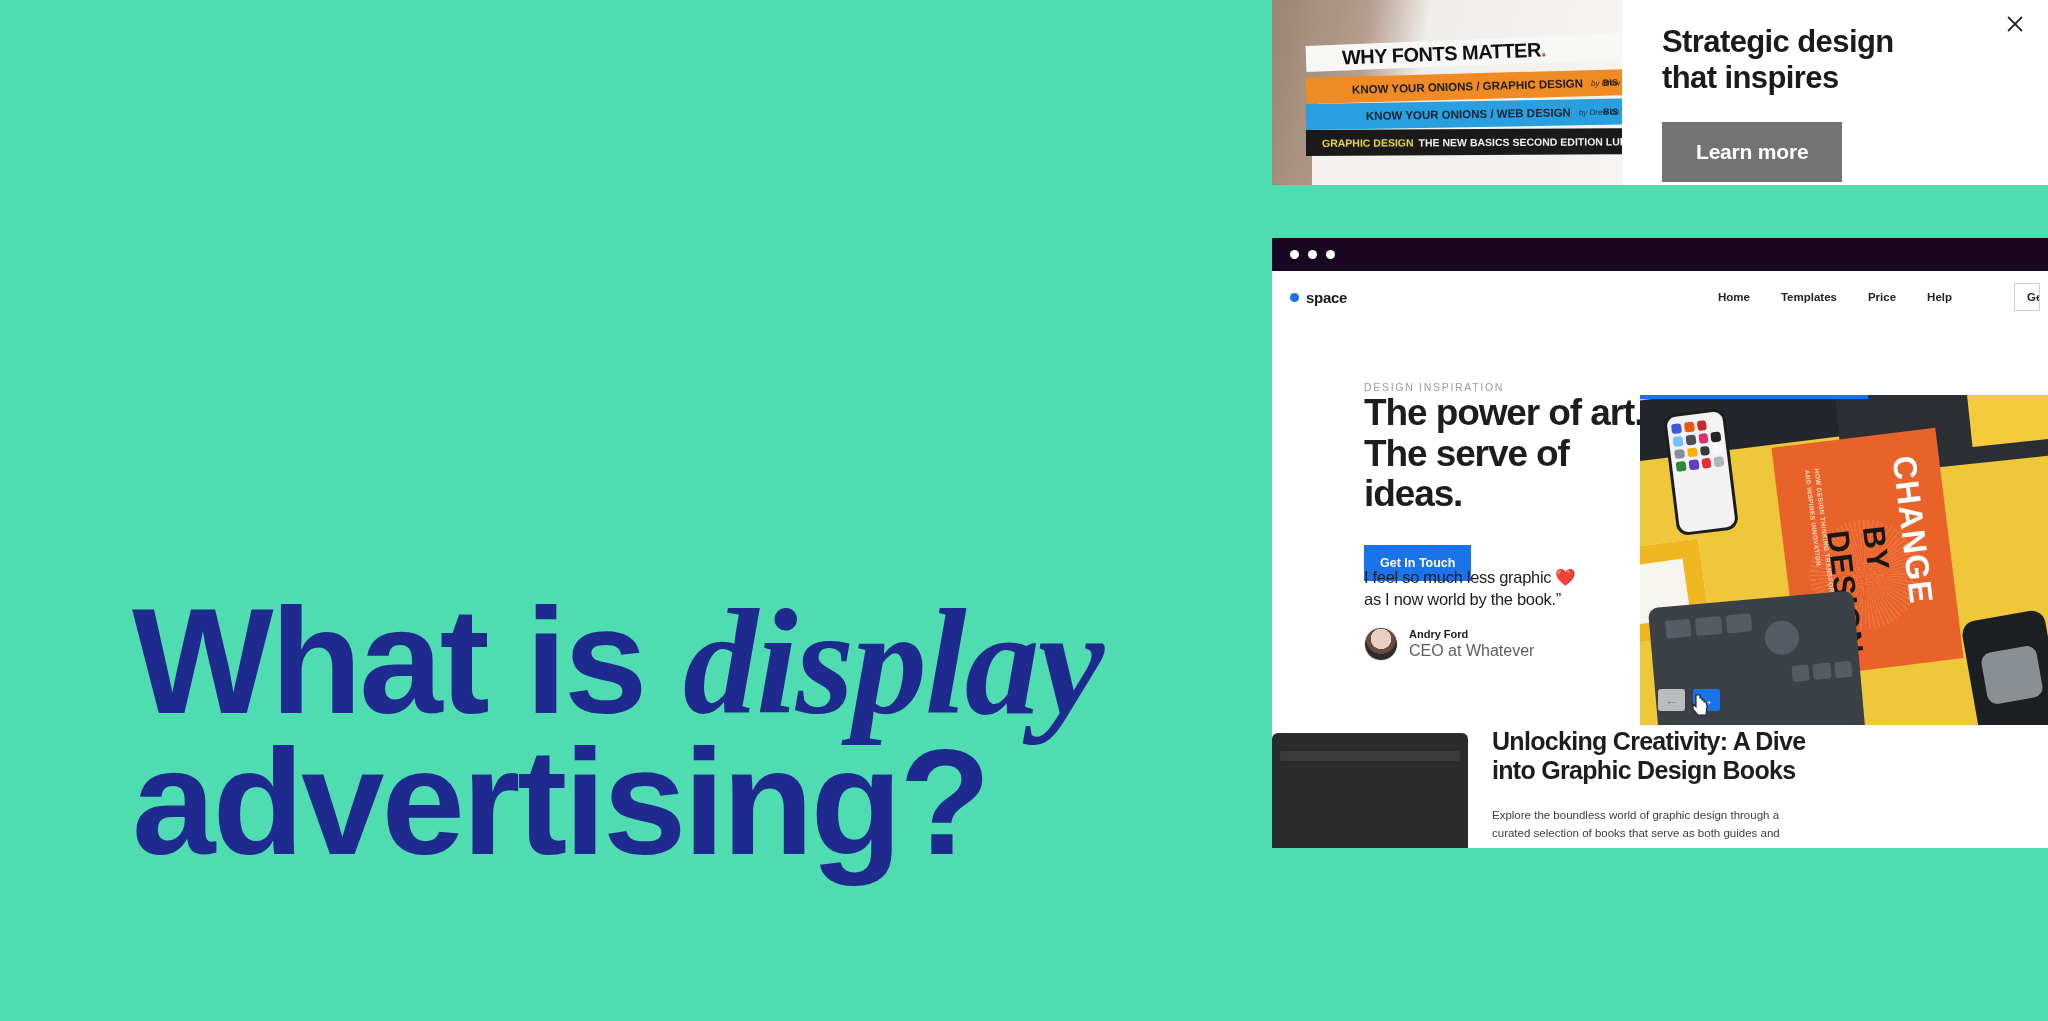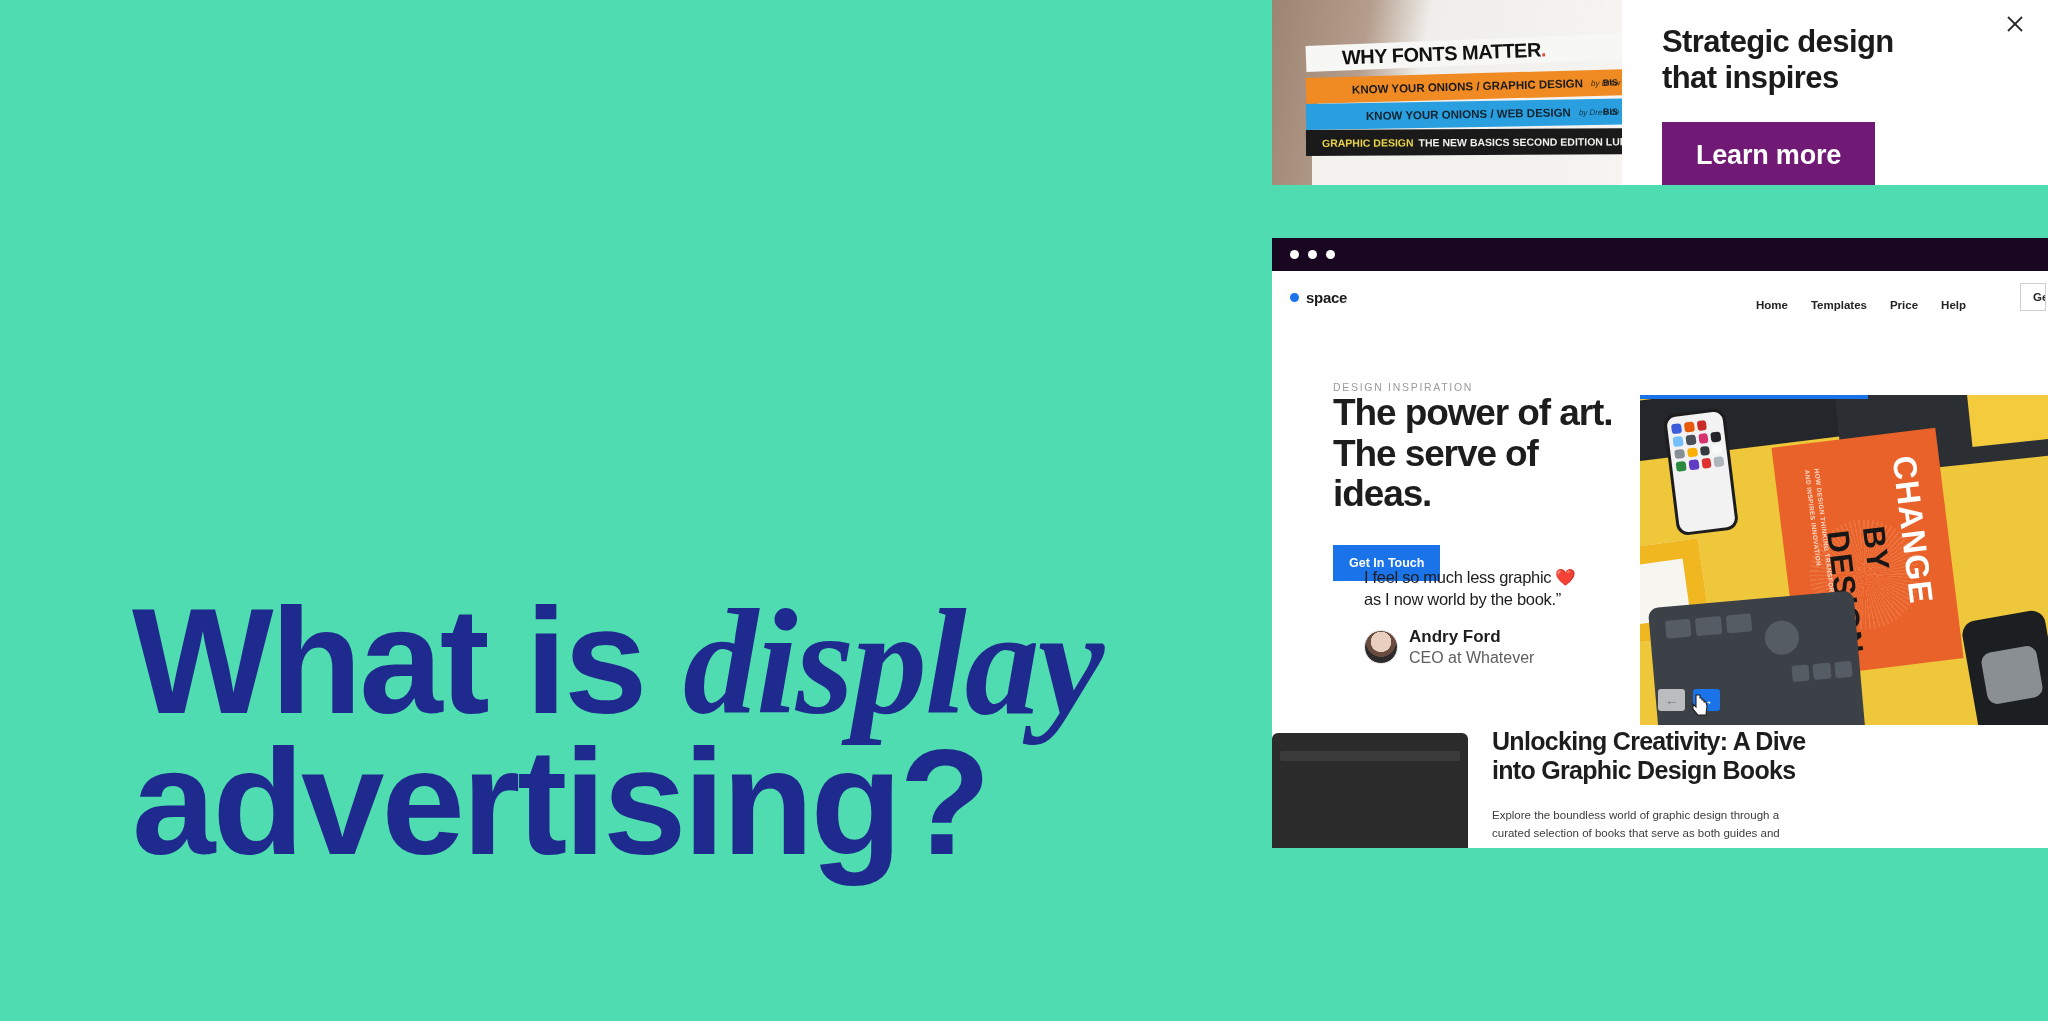--- a/index.html
+++ b/index.html
@@ -99,23 +99,23 @@
     font-size: 31px;
     line-height: 1.16;
     font-weight: 700;
     color: #1b1b1b;
     letter-spacing: -0.6px;
     max-width: 290px;
   }
   .ad-cta {
     margin-top: 26px;
     display: inline-block;
-    background: #701a75;
+    background: #737373;
     color: #ffffff;
-    font-size: 27px;
+    font-size: 21px;
     font-weight: 700;
     padding: 18px 34px;
     border: none;
     cursor: pointer;
     letter-spacing: -0.2px;
   }
   .ad-close {
     position: absolute;
     right: 19px; top: 10px;
     width: 28px; height: 28px;
@@ -151,43 +151,43 @@
   }
   .site-nav {
     height: 52px;
     display: flex; align-items: center;
     padding: 0 0 0 18px;
   }
   .logo { display:flex; align-items:center; gap:7px; font-size:15px; font-weight:700; color:#1b1b1b; letter-spacing:-0.3px;}
   .logo .bluedot { width:9px; height:9px; border-radius:50%; background:#1a73e8; display:inline-block;}
   .nav-links {
     margin-left: auto;
-    display: flex; align-items: flex-end; gap: 23px;
+    display: flex; align-items: center; gap: 31px;
     font-size: 11.5px; font-weight: 600; color: #232323;
-    padding-right: 2px;
+    padding-right: 8px;
   }
   .nav-links a { text-decoration:none; color:inherit; cursor:pointer; }
   .nav-cta {
     margin-left: 31px;
     border: 1px solid #cfcfcf;
     padding: 7px 12px;
     font-size: 11.5px;
     font-weight: 600;
     background: #fff;
     color:#232323;
     white-space: nowrap;
     overflow: hidden;
     width: 26px;
     cursor: pointer;
   }
 
   
   .hero {
     display: flex;
-    padding-left: 61px;
+    padding-left: 92px;
     margin-top: 22px;
     position: relative;
   }
   .hero-left { width: 300px; padding-top: 36px; }
   .eyebrow {
     font-size: 10.5px;
     letter-spacing: 1.7px;
     color: #9b9b9b;
     font-weight: 500;
     text-transform: uppercase;
@@ -310,21 +310,21 @@
   .author {
     display:flex; align-items:center; gap:11px;
     margin-top: 16px;
   }
   .avatar {
     width: 34px; height: 34px; border-radius: 50%;
     background: radial-gradient(circle at 50% 34%, #e8cfc0 0 38%, #6a4b3f 39% 56%, #2d2b2c 57% 100%);
     flex: none;
     border: 1px solid #e4e4e4;
   }
-  .author-name { font-size: 17px; font-weight: 700; color:#1d1d1d; }
+  .author-name { font-size: 11px; font-weight: 700; color:#1d1d1d; }
   .author-role { font-size: 16px; color: #5e5e5e; margin-top:2px; }
 
   
   .article {
     position: absolute;
     left: 0; top: 430px;
     width: 776px;
     display: flex;
     gap: 24px;
     padding-left: 0;

